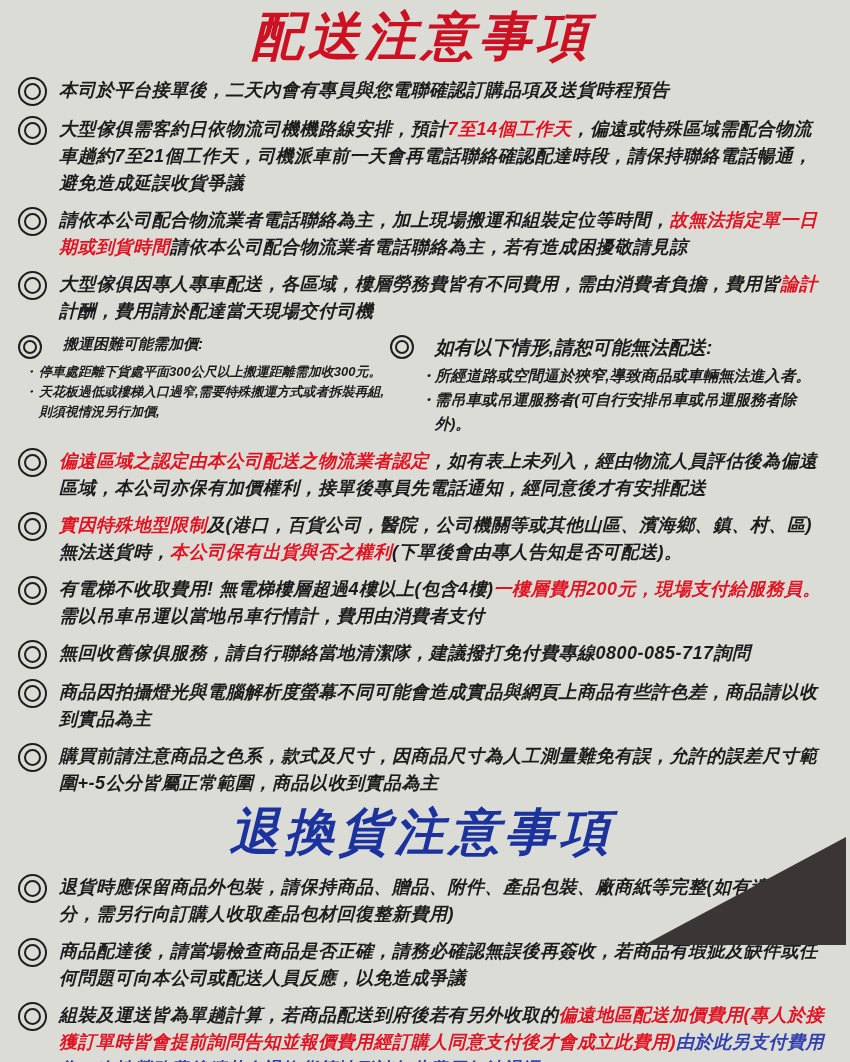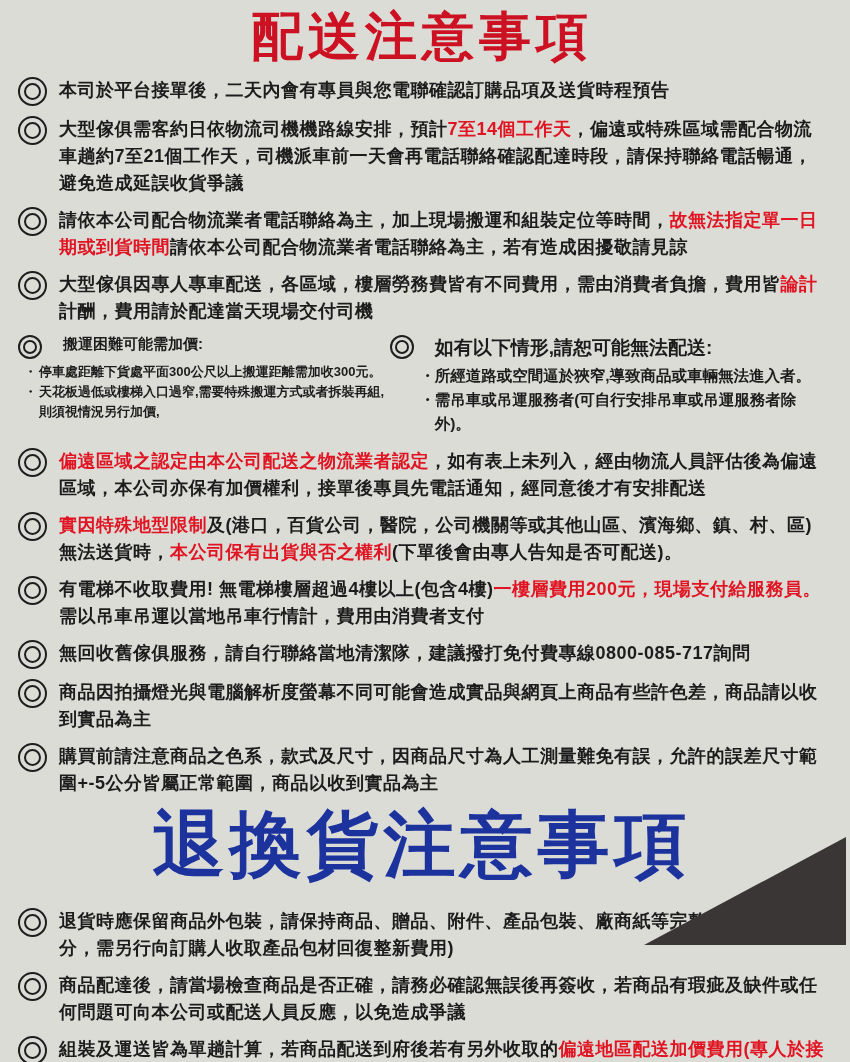--- a/index.html
+++ b/index.html
@@ -8,30 +8,30 @@
     --black:#1c1c1c;
   }
   html,body{margin:0;padding:0;}
   body{
     width:850px;height:1062px;
     background:#dcdcd7;
     font-family:"Liberation Sans","DejaVu Sans",sans-serif;
     position:relative;
     overflow:hidden;
   }
-  .page{width:850px;height:951px;position:relative;box-sizing:border-box;padding:6px 24px 0 18px;}
+  .page{width:850px;height:951px;position:relative;box-sizing:border-box;padding:6px 24px 0 18px;font-style:italic;}
   .title{
     text-align:center;
     font-weight:900;
     margin:0 0 10px 0;
     letter-spacing:5px;
     line-height:1.1;
   }
   .red-title{font-size:52px;margin-top:2px;}
-  .blue-title{font-size:72px;margin:8px 0 22px 0;}
+  .blue-title{font-size:50px;margin:8px 0 12px 0;}
   .list{display:block;}
   .item{display:flex;gap:12px;margin:0 0 8px 0;align-items:flex-start;}
   .ring{
     flex:0 0 auto;width:25px;height:25px;
     border:2px solid #1e1e1e;border-radius:50%;
     position:relative;margin-top:2px;background:transparent;
   }
   .ring::after{
     content:"";position:absolute;inset:4px;
     border:2px solid #1e1e1e;border-radius:50%;

